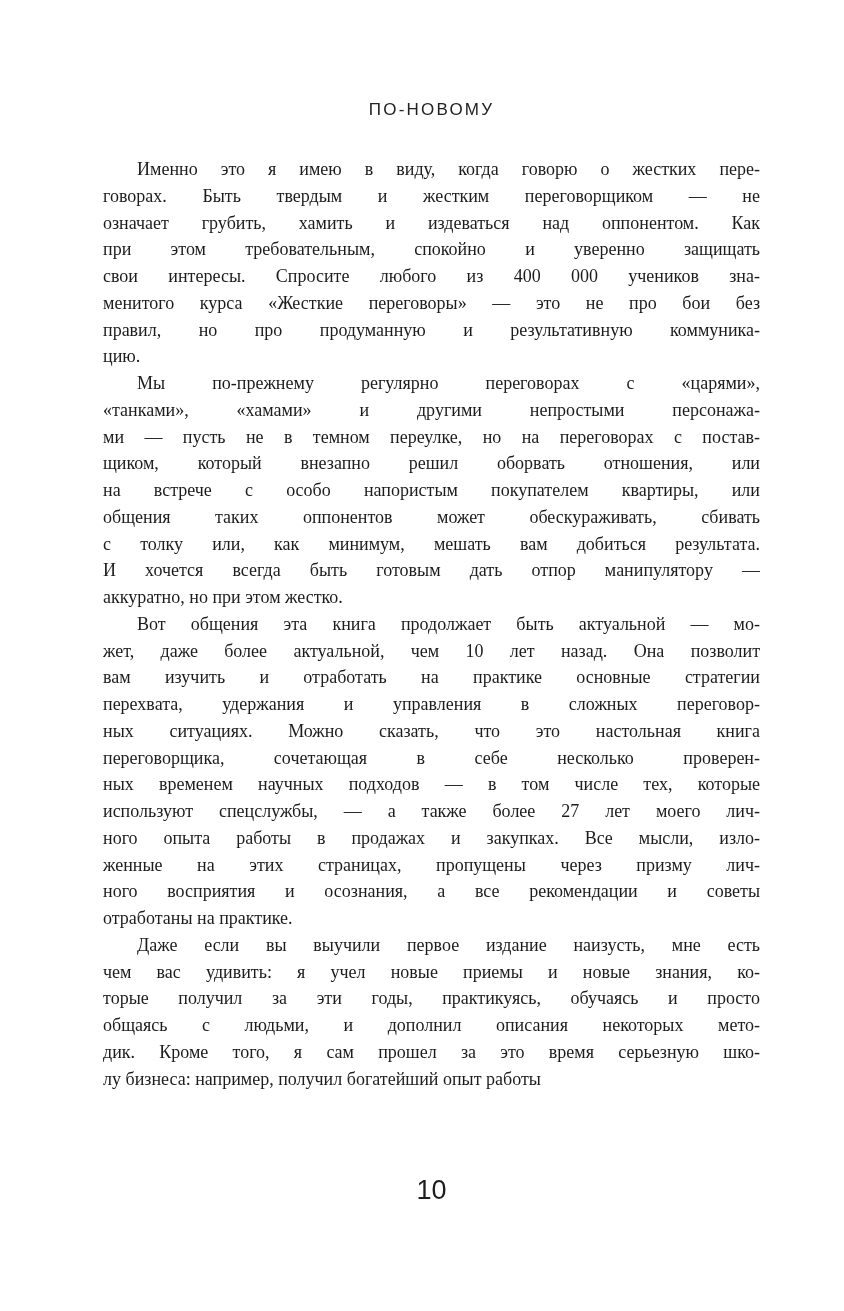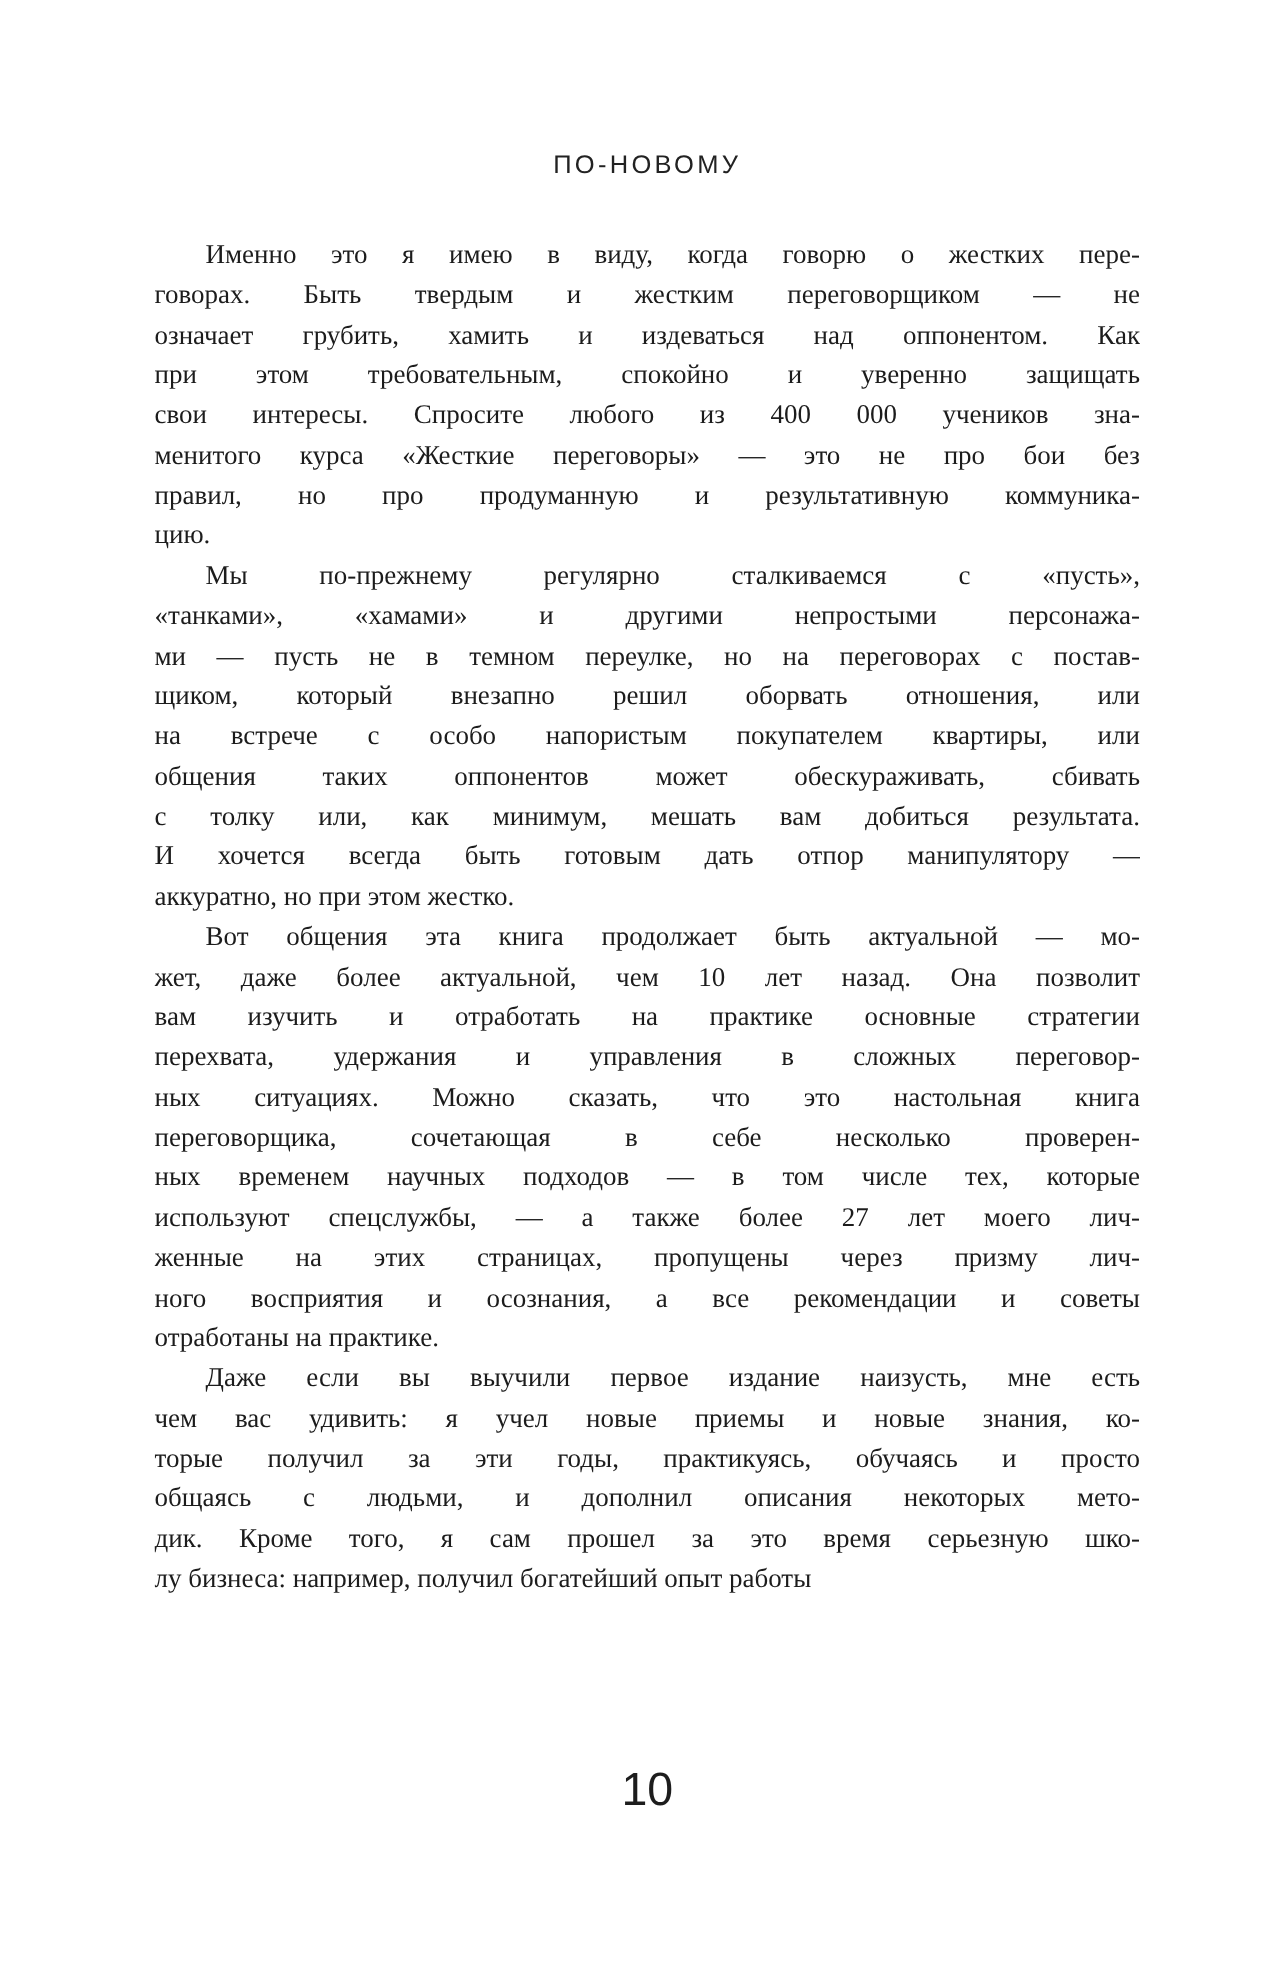--- a/index.html
+++ b/index.html
@@ -41,21 +41,21 @@
   }
   .line.first { text-indent: 34px; }
   .line.last  { text-align-last: left; }
   .page-number {
     position: absolute;
     top: 1175px;
     left: 103px;
     width: 657px;
     text-align: center;
     font-family: "Liberation Sans", sans-serif;
-    font-size: 31px;
+    font-size: 27px;
     font-weight: 400;
     color: #1d1d1d;
   }
 </style>
 </head>
 <body>
 
 <div class="page">
   <div class="running-header">ПО-НОВОМУ</div>
 
@@ -64,39 +64,40 @@
         <div class="line first" style="white-space: normal;">Именно это я имею в виду, когда говорю о жестких пере-</div>
         <div class="line" style="white-space: normal;">говорах. Быть твердым и жестким переговорщиком — не</div>
         <div class="line" style="white-space: normal;">означает грубить, хамить и издеваться над оппонентом. Как</div>
         <div class="line" style="white-space: normal;">при этом требовательным, спокойно и уверенно защищать</div>
         <div class="line" style="white-space: normal;">свои интересы. Спросите любого из 400 000 учеников зна-</div>
         <div class="line" style="white-space: normal;">менитого курса «Жесткие переговоры» — это не про бои без</div>
         <div class="line" style="white-space: normal;">правил, но про продуманную и результативную коммуника-</div>
         <div class="line last" style="white-space: normal;">цию.</div>
       </div>
       <div class="para">
-        <div class="line first" style="white-space: normal;">Мы по-прежнему регулярно сталкиваемся с «пусть»,</div>
+        <div class="line first" style="white-space: normal;">Мы по-прежнему регулярно переговорах с «царями»,</div>
         <div class="line" style="white-space: normal;">«танками», «хамами» и другими непростыми персонажа-</div>
         <div class="line" style="white-space: normal;">ми — пусть не в темном переулке, но на переговорах с постав-</div>
         <div class="line" style="white-space: normal;">щиком, который внезапно решил оборвать отношения, или</div>
         <div class="line" style="white-space: normal;">на встрече с особо напористым покупателем квартиры, или</div>
         <div class="line" style="white-space: normal;">общения таких оппонентов может обескураживать, сбивать</div>
         <div class="line" style="white-space: normal;">с толку или, как минимум, мешать вам добиться результата.</div>
         <div class="line" style="white-space: normal;">И хочется всегда быть готовым дать отпор манипулятору —</div>
         <div class="line last" style="white-space: normal;">аккуратно, но при этом жестко.</div>
       </div>
       <div class="para">
         <div class="line first" style="white-space: normal;">Вот общения эта книга продолжает быть актуальной — мо-</div>
         <div class="line" style="white-space: normal;">жет, даже более актуальной, чем 10 лет назад. Она позволит</div>
         <div class="line" style="white-space: normal;">вам изучить и отработать на практике основные стратегии</div>
         <div class="line" style="white-space: normal;">перехвата, удержания и управления в сложных переговор-</div>
         <div class="line" style="white-space: normal;">ных ситуациях. Можно сказать, что это настольная книга</div>
         <div class="line" style="white-space: normal;">переговорщика, сочетающая в себе несколько проверен-</div>
         <div class="line" style="white-space: normal;">ных временем научных подходов — в том числе тех, которые</div>
         <div class="line" style="white-space: normal;">используют спецслужбы, — а также более 27 лет моего лич-</div>
+        <div class="line" style="white-space: normal;">ного опыта работы в продажах и закупках. Все мысли, изло-</div>
         <div class="line" style="white-space: normal;">женные на этих страницах, пропущены через призму лич-</div>
         <div class="line" style="white-space: normal;">ного восприятия и осознания, а все рекомендации и советы</div>
         <div class="line last" style="white-space: normal;">отработаны на практике.</div>
       </div>
       <div class="para">
         <div class="line first" style="white-space: normal;">Даже если вы выучили первое издание наизусть, мне есть</div>
         <div class="line" style="white-space: normal;">чем вас удивить: я учел новые приемы и новые знания, ко-</div>
         <div class="line" style="white-space: normal;">торые получил за эти годы, практикуясь, обучаясь и просто</div>
         <div class="line" style="white-space: normal;">общаясь с людьми, и дополнил описания некоторых мето-</div>
         <div class="line" style="white-space: normal;">дик. Кроме того, я сам прошел за это время серьезную шко-</div>

